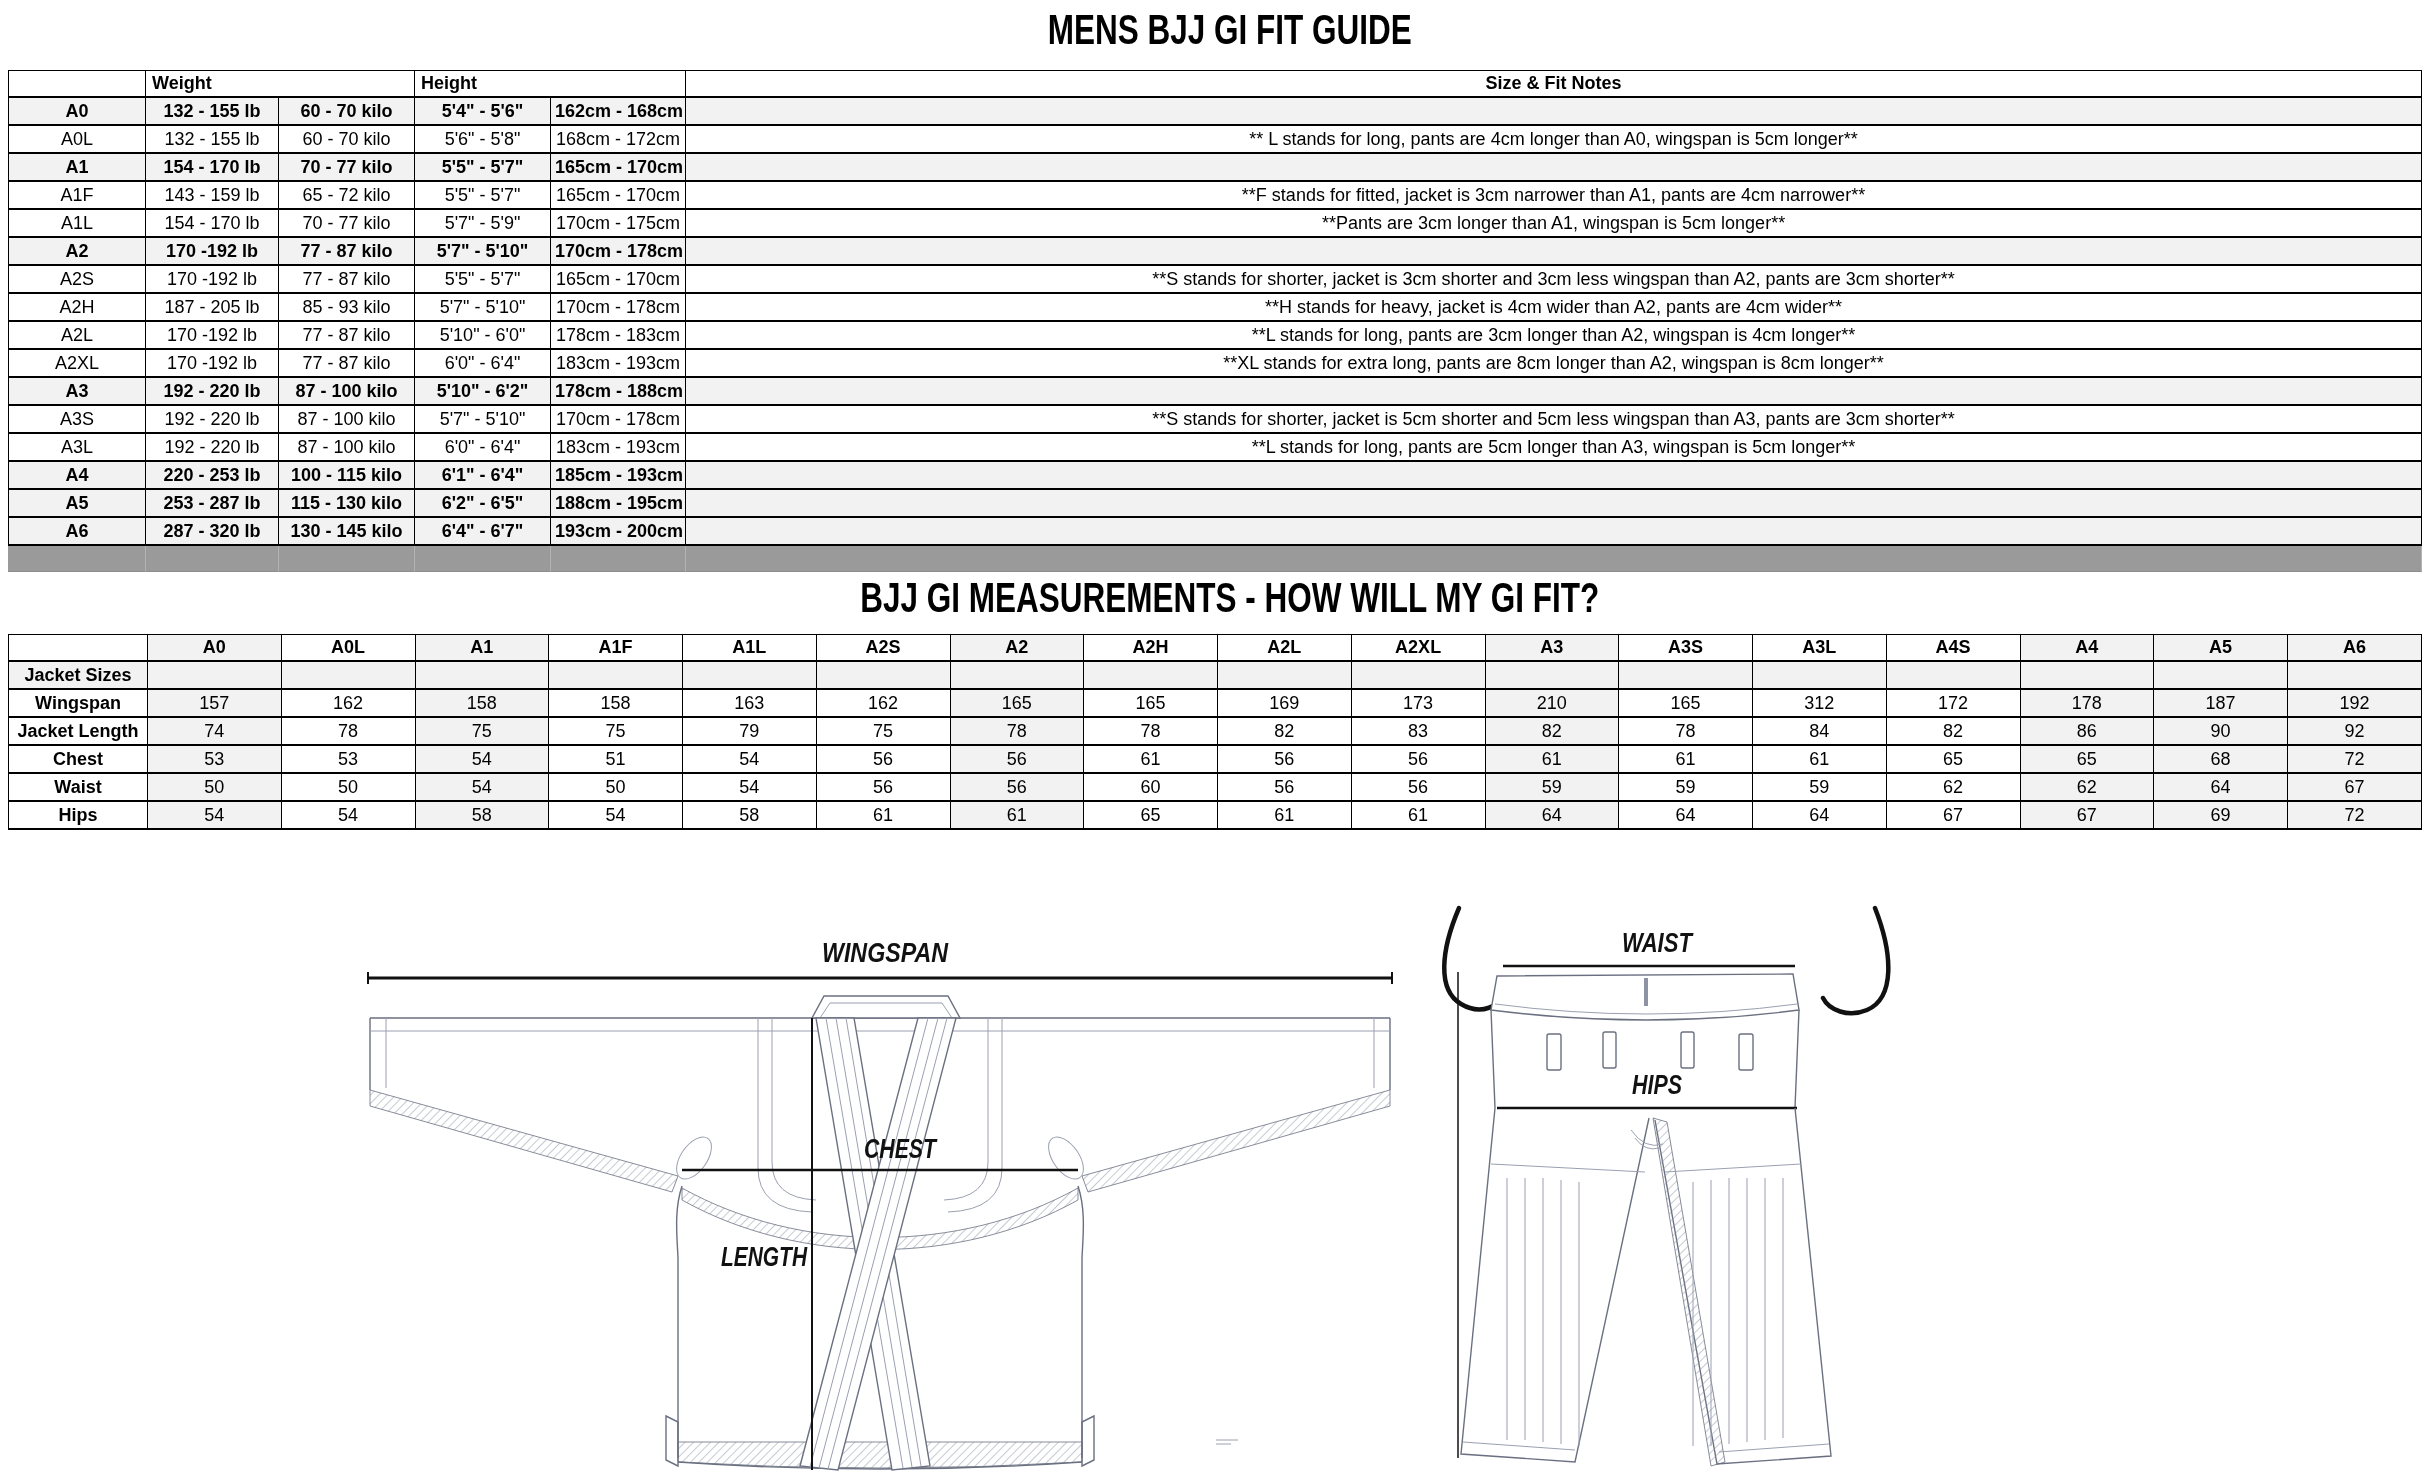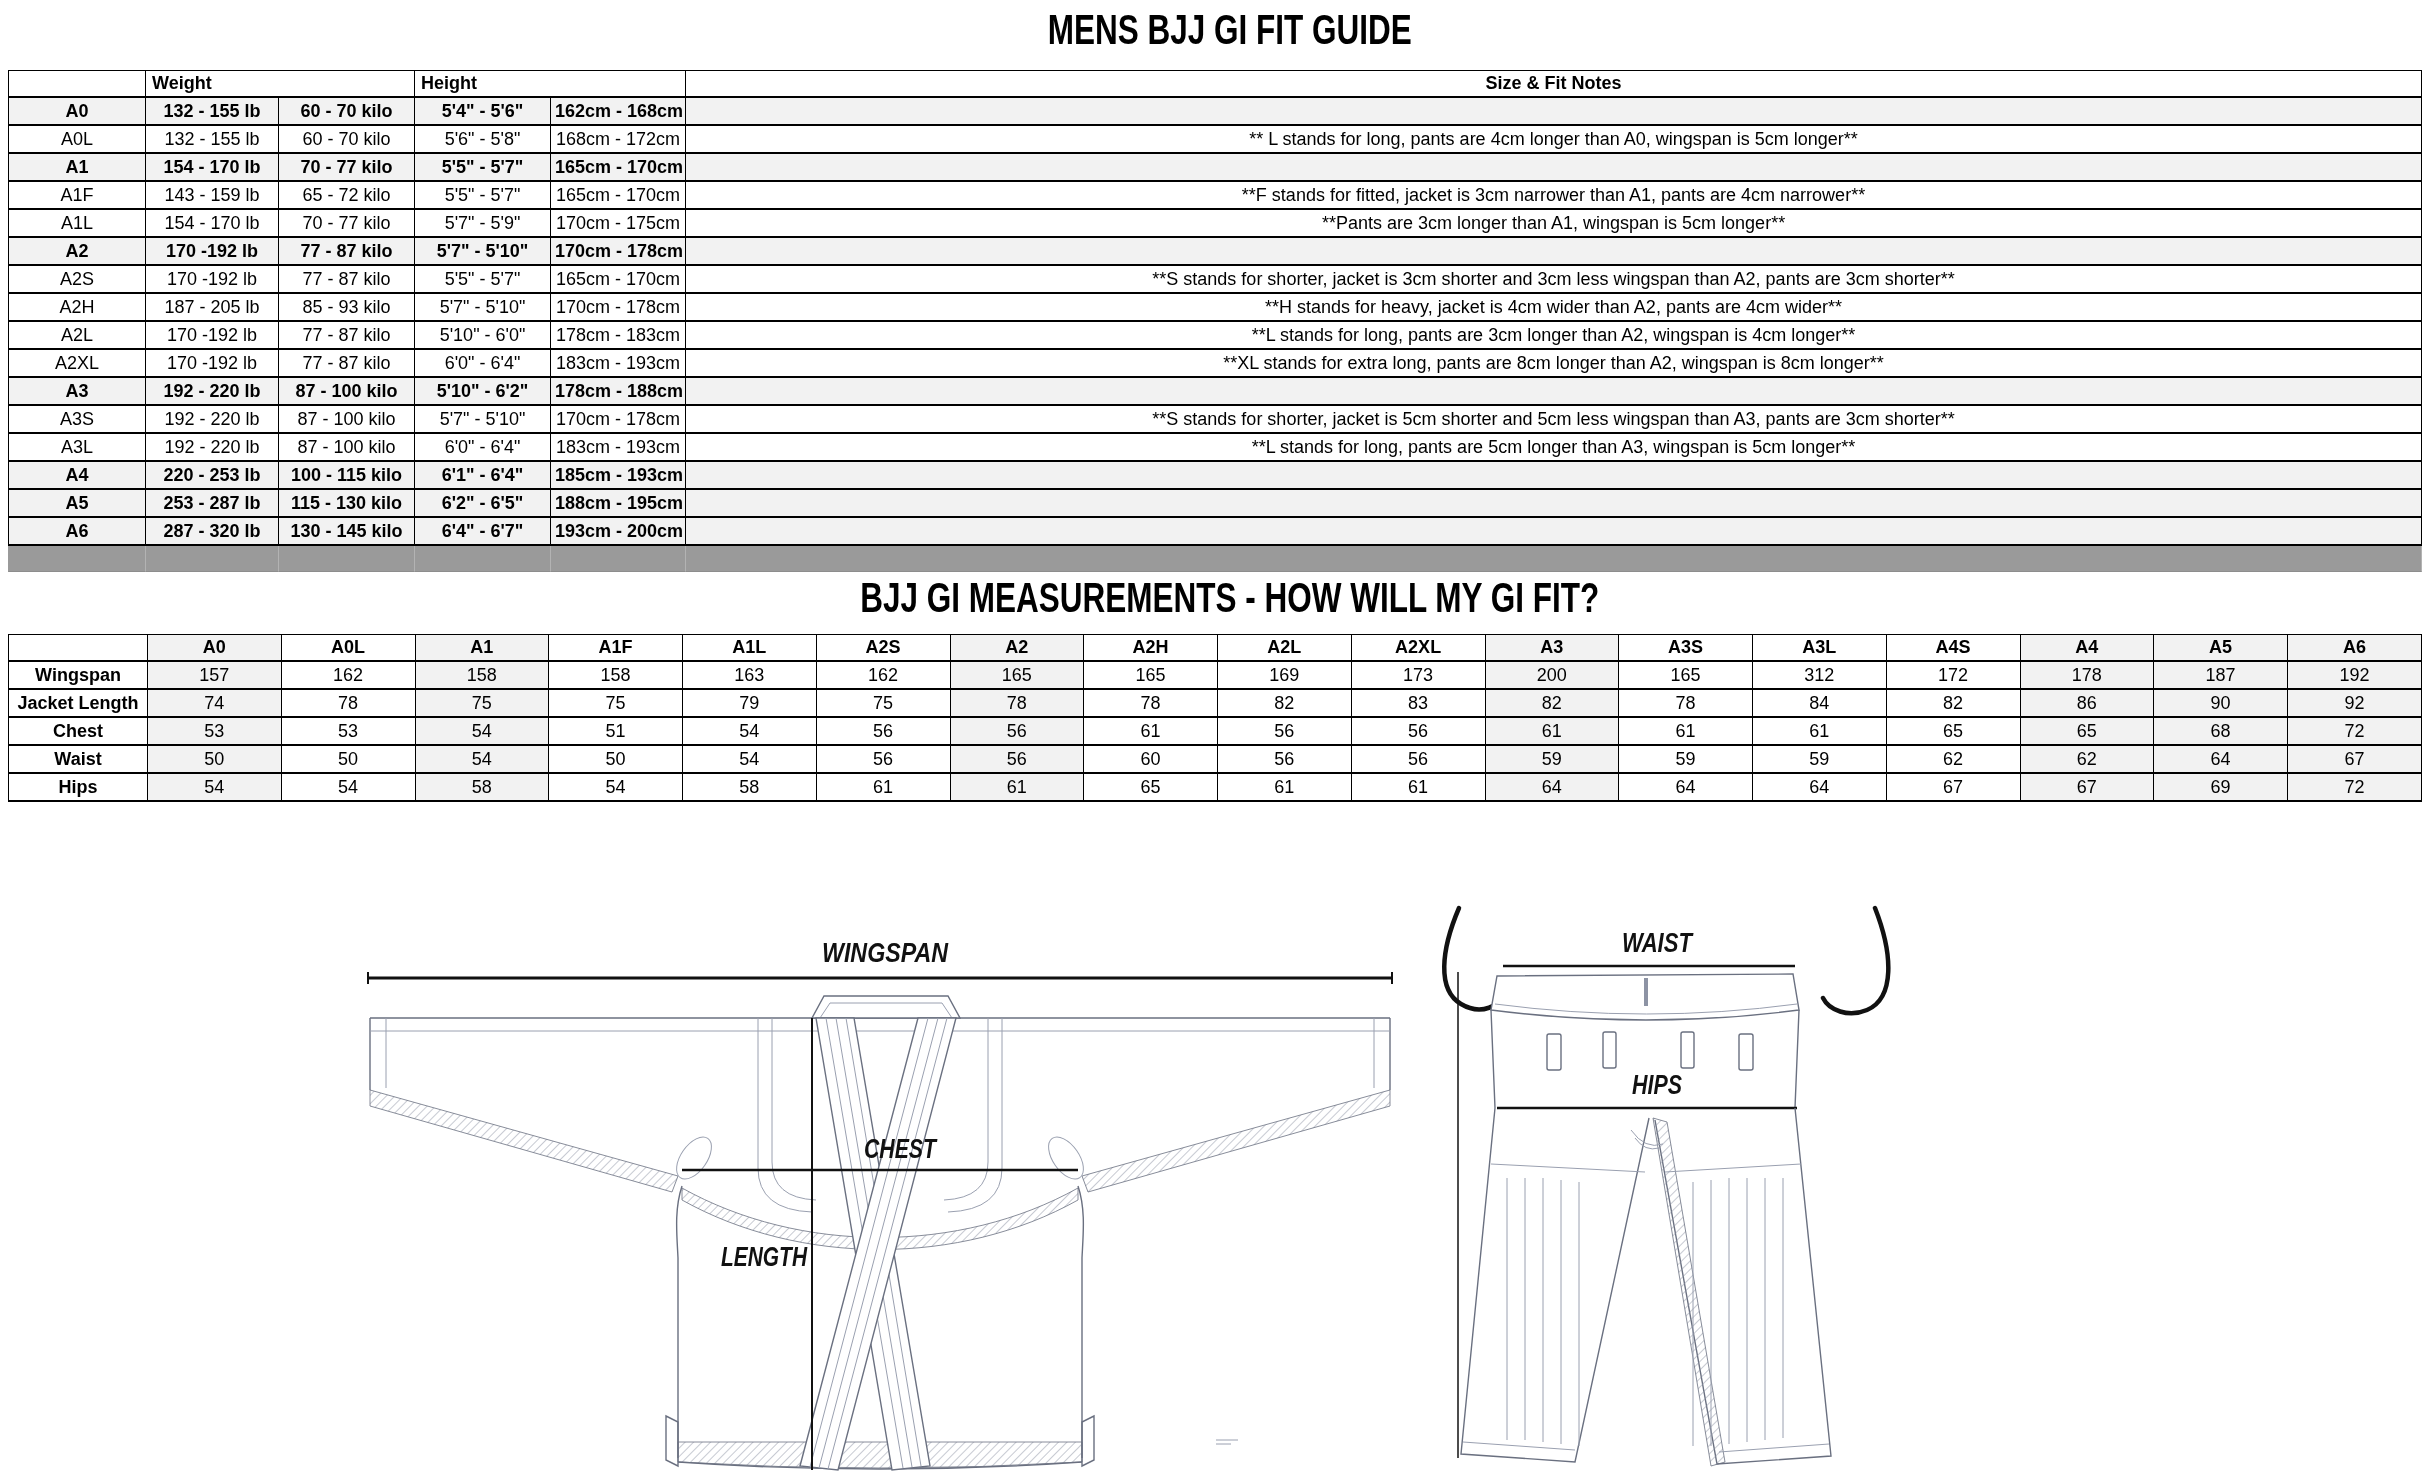--- a/index.html
+++ b/index.html
@@ -250,33 +250,53 @@
         <th>A2L</th>
         <th>A2XL</th>
         <th class="shade">A3</th>
         <th>A3S</th>
         <th>A3L</th>
         <th>A4S</th>
         <th class="shade">A4</th>
         <th class="shade">A5</th>
         <th class="shade">A6</th>
       </tr>
+  <tr class="section-row">
+        <th class="rowlabel">Jacket Sizes</th>
+        <td></td>
+        <td></td>
+        <td></td>
+        <td></td>
+        <td></td>
+        <td></td>
+        <td></td>
+        <td></td>
+        <td></td>
+        <td></td>
+        <td></td>
+        <td></td>
+        <td></td>
+        <td></td>
+        <td></td>
+        <td></td>
+        <td></td>
+      </tr>
       <tr class="measure-row">
         <th class="rowlabel">Wingspan</th>
         <td class="shade">157</td>
         <td>162</td>
         <td class="shade">158</td>
         <td>158</td>
         <td>163</td>
         <td>162</td>
         <td class="shade">165</td>
         <td>165</td>
         <td>169</td>
         <td>173</td>
-        <td class="shade">200</td>
+        <td class="shade">210</td>
         <td>165</td>
         <td>312</td>
         <td>172</td>
         <td class="shade">178</td>
         <td class="shade">187</td>
         <td class="shade">192</td>
       </tr>
       <tr class="measure-row">
         <th class="rowlabel">Jacket Length</th>
         <td class="shade">74</td>

